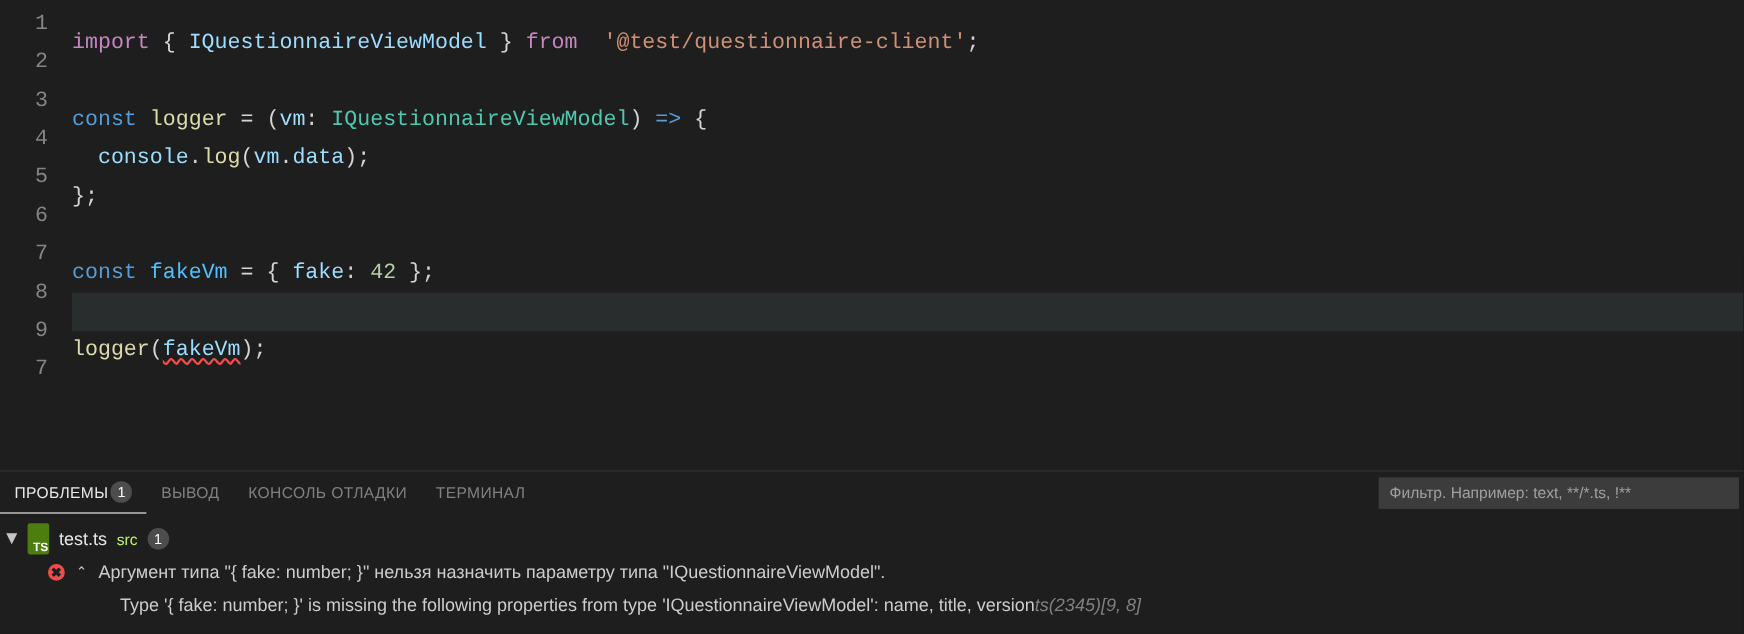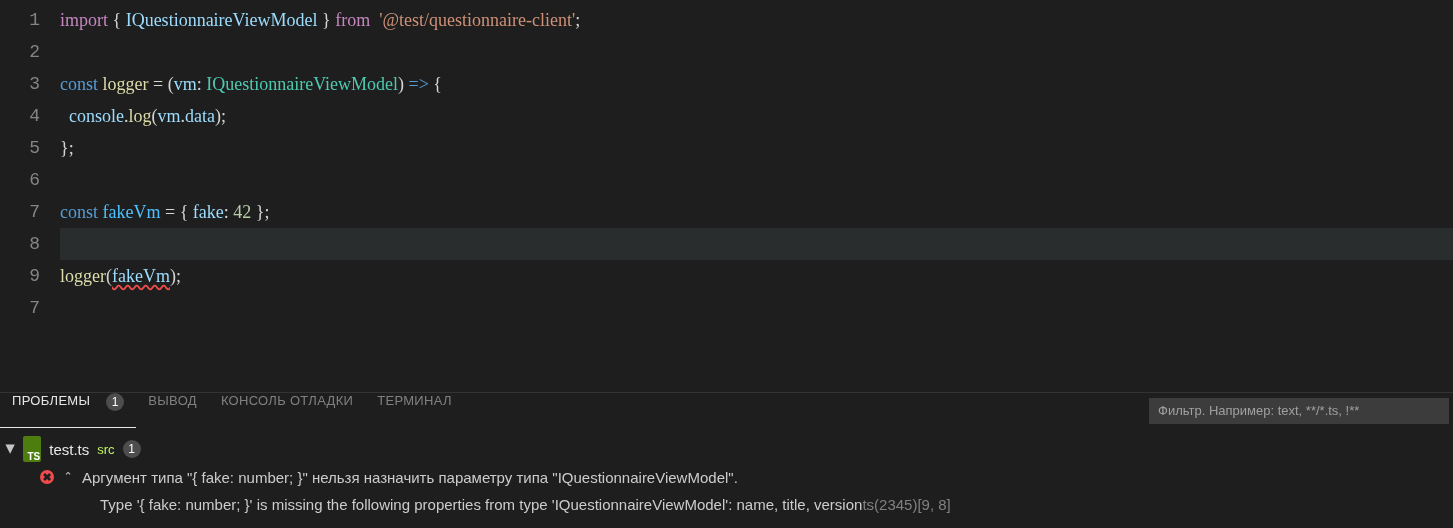--- a/index.html
+++ b/index.html
@@ -26,23 +26,22 @@
     color: #858585;
     font-size: 18px;
     line-height: 32px;
     padding-top: 4px;
     user-select: none;
   }
   .code {
     flex: 1;
     font-size: 18px;
     line-height: 32px;
-    padding-top: 4px;
+    padding-top: 20px;
     white-space: pre;
-    font-family: Liberation Serif, serif;
   }
   .line { height: 32px; }
   .line.current { background: #2a2d2e; }
   .c-import { color: #c586c0; }
   .c-id { color: #9cdcfe; }
   .c-type { color: #4ec9b0; }
   .c-string { color: #ce9178; }
   .c-keyword { color: #569cd6; }
   .c-func { color: #dcdcaa; }
   .c-obj { color: #9cdcfe; }
@@ -64,21 +63,22 @@
   .tabs {
     display: flex;
     align-items: center;
     height: 35px;
     font-size: 13px;
   }
   .tab {
     padding: 0 12px;
     height: 35px;
     display: flex;
-    gap: 16px;
+    align-items: center;
+    gap: 2px;
     color: #808080;
     cursor: pointer;
     text-transform: uppercase;
     letter-spacing: 0.3px;
   }
   .tab.active { color: #e7e7e7; border-bottom: 1px solid #e7e7e7; }
   .badge {
     background: #4d4d4d;
     color: #fff;
     border-radius: 10px;
@@ -154,21 +154,21 @@
   .problem-text { color: #cccccc; line-height: 22px; }
   .sub-row {
     padding: 2px 6px 2px 100px;
     color: #cccccc;
     line-height: 22px;
     display: flex;
     gap: 0;
     flex-wrap: nowrap;
   }
   .sub-text { flex: 0 1 auto; }
-  .meta { color: #808080; }
+  .meta { color: #808080; font-style: italic; }
 </style>
 </head>
 <body>
 
 <div class="editor">
   <div class="gutter">
       <div class="line">1</div>
       <div class="line">2</div>
       <div class="line">3</div>
       <div class="line">4</div>

